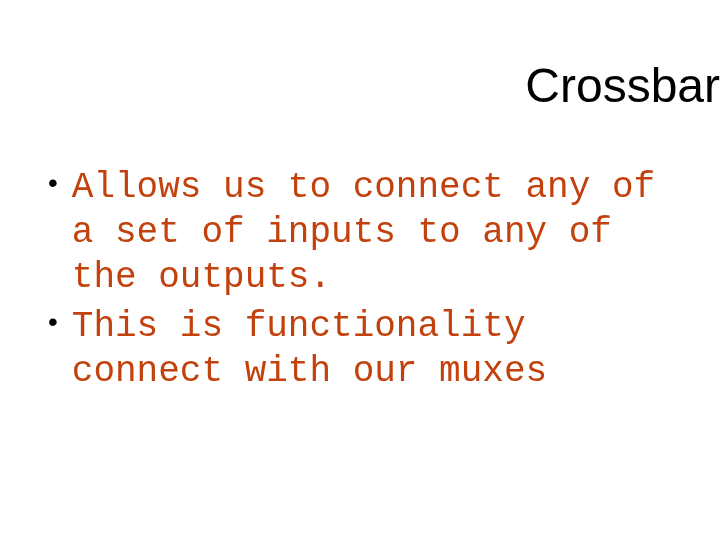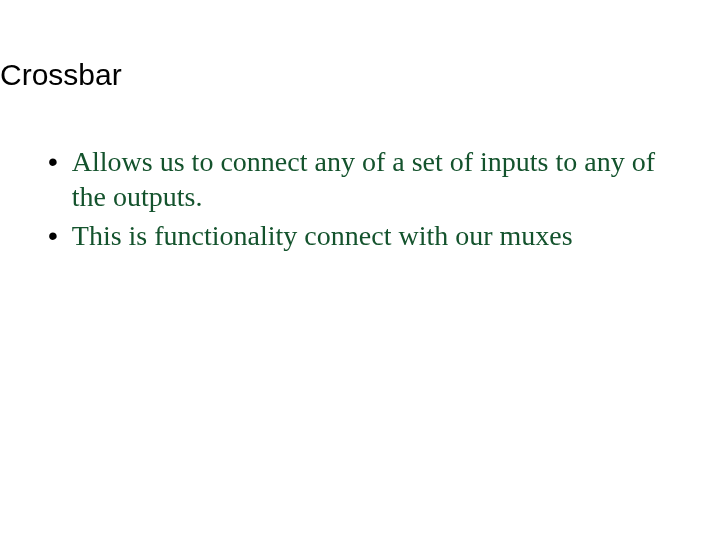--- a/index.html
+++ b/index.html
@@ -15,22 +15,22 @@
       position: relative;
       overflow: hidden;
     }
     .slide {
       width: 100%;
       height: 100%;
       position: relative;
       padding: 0;
     }
     .title {
-      text-align: left;
-      font-size: 30px;
+      text-align: right;
+      font-size: 48px;
       font-weight: normal;
       color: #000;
       margin-top: 58px;
       font-family: Arial, sans-serif;
     }
     .content {
       margin-top: 52px;
       padding-left: 48px;
       padding-right: 60px;
     }
@@ -40,24 +40,24 @@
       margin-bottom: 4px;
     }
     .bullet {
       font-size: 28px;
       color: #000;
       margin-right: 14px;
       line-height: 1.3;
       flex-shrink: 0;
     }
     .bullet-text {
-      font-size: 28px;
-      color: #14532d;
+      font-size: 36px;
+      color: #c2410c;
       line-height: 1.25;
-      font-family: Liberation Serif, serif;
+      font-family: Liberation Mono, monospace;
     }
   </style>
 </head>
 <body>
 
 <div class="slide">
   <h1 class="title">Crossbar</h1>
 
   <div class="content">
     <div class="bullet-item">

